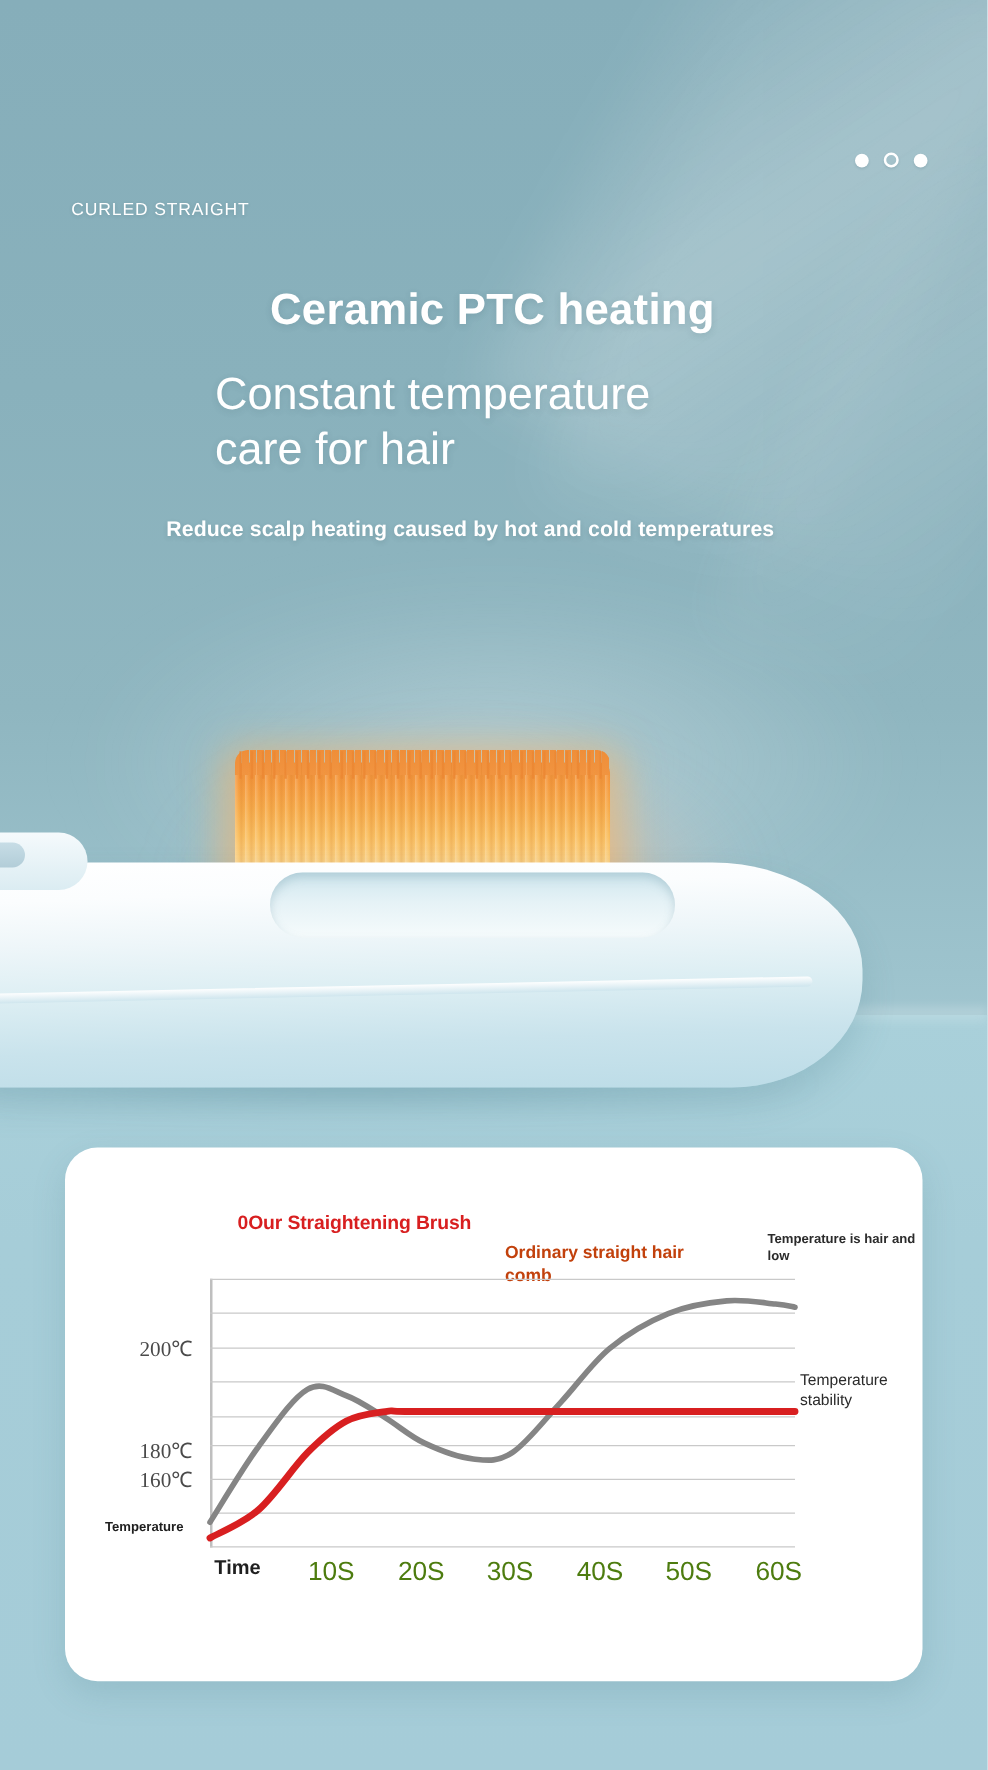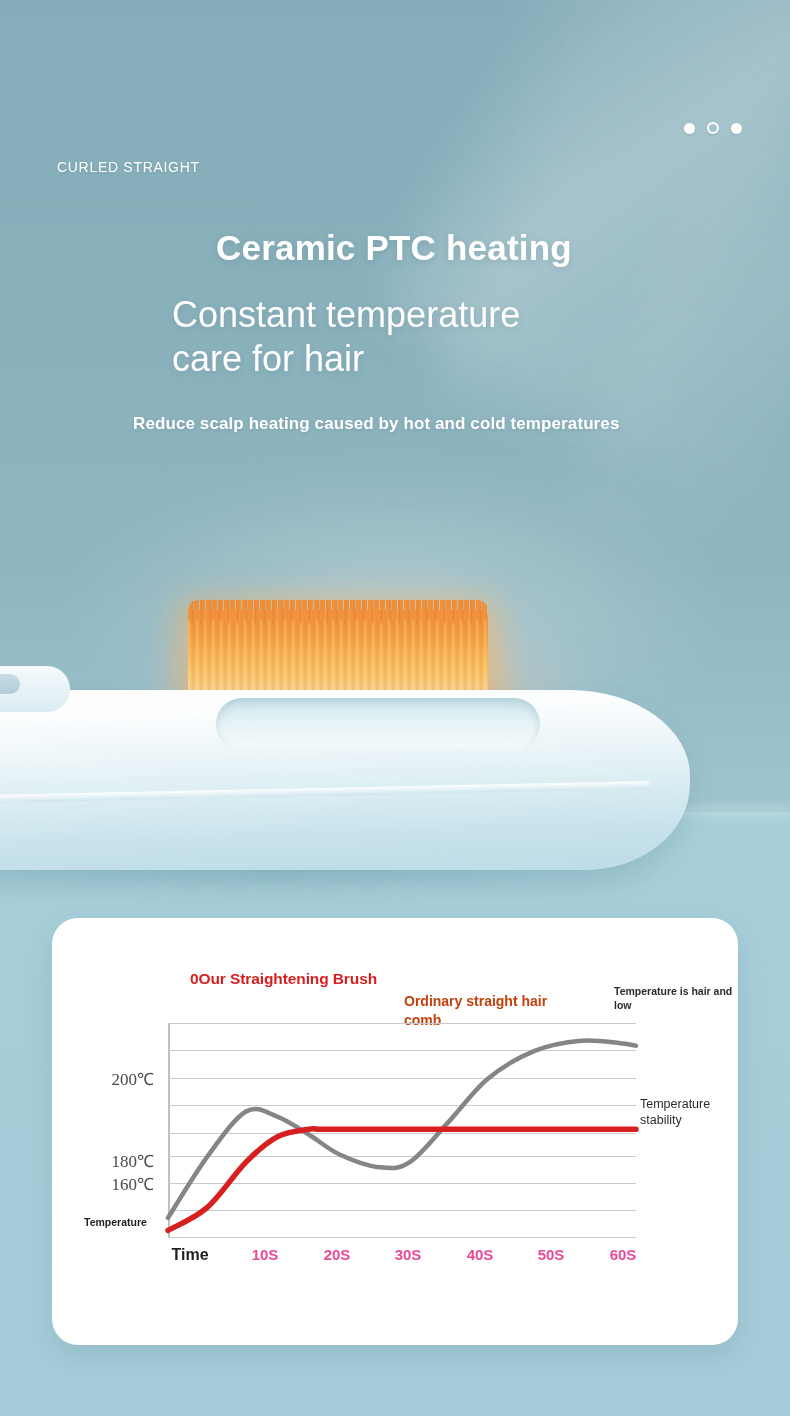--- a/index.html
+++ b/index.html
@@ -370,25 +370,24 @@
   .xlabels {
     position: absolute;
     left: 116px;
     top: 328px;
     width: 500px;
     height: 30px;
   }
   .xlabel {
     position: absolute;
     top: 0;
-    color: #ec4899;
-    font-size: 15px;
+    color: #4d7c0f;
+    font-size: 21px;
     transform: translateX(-50%);
     white-space: nowrap;
-    font-weight: bold;
   }
   .xlabel.time-label {
     color: #1f1f1f;
     font-weight: 700;
     font-size: 16px;
     text-align: center;
   }
   .chart-svg {
     position: absolute;
     left: 0; top: 0;

